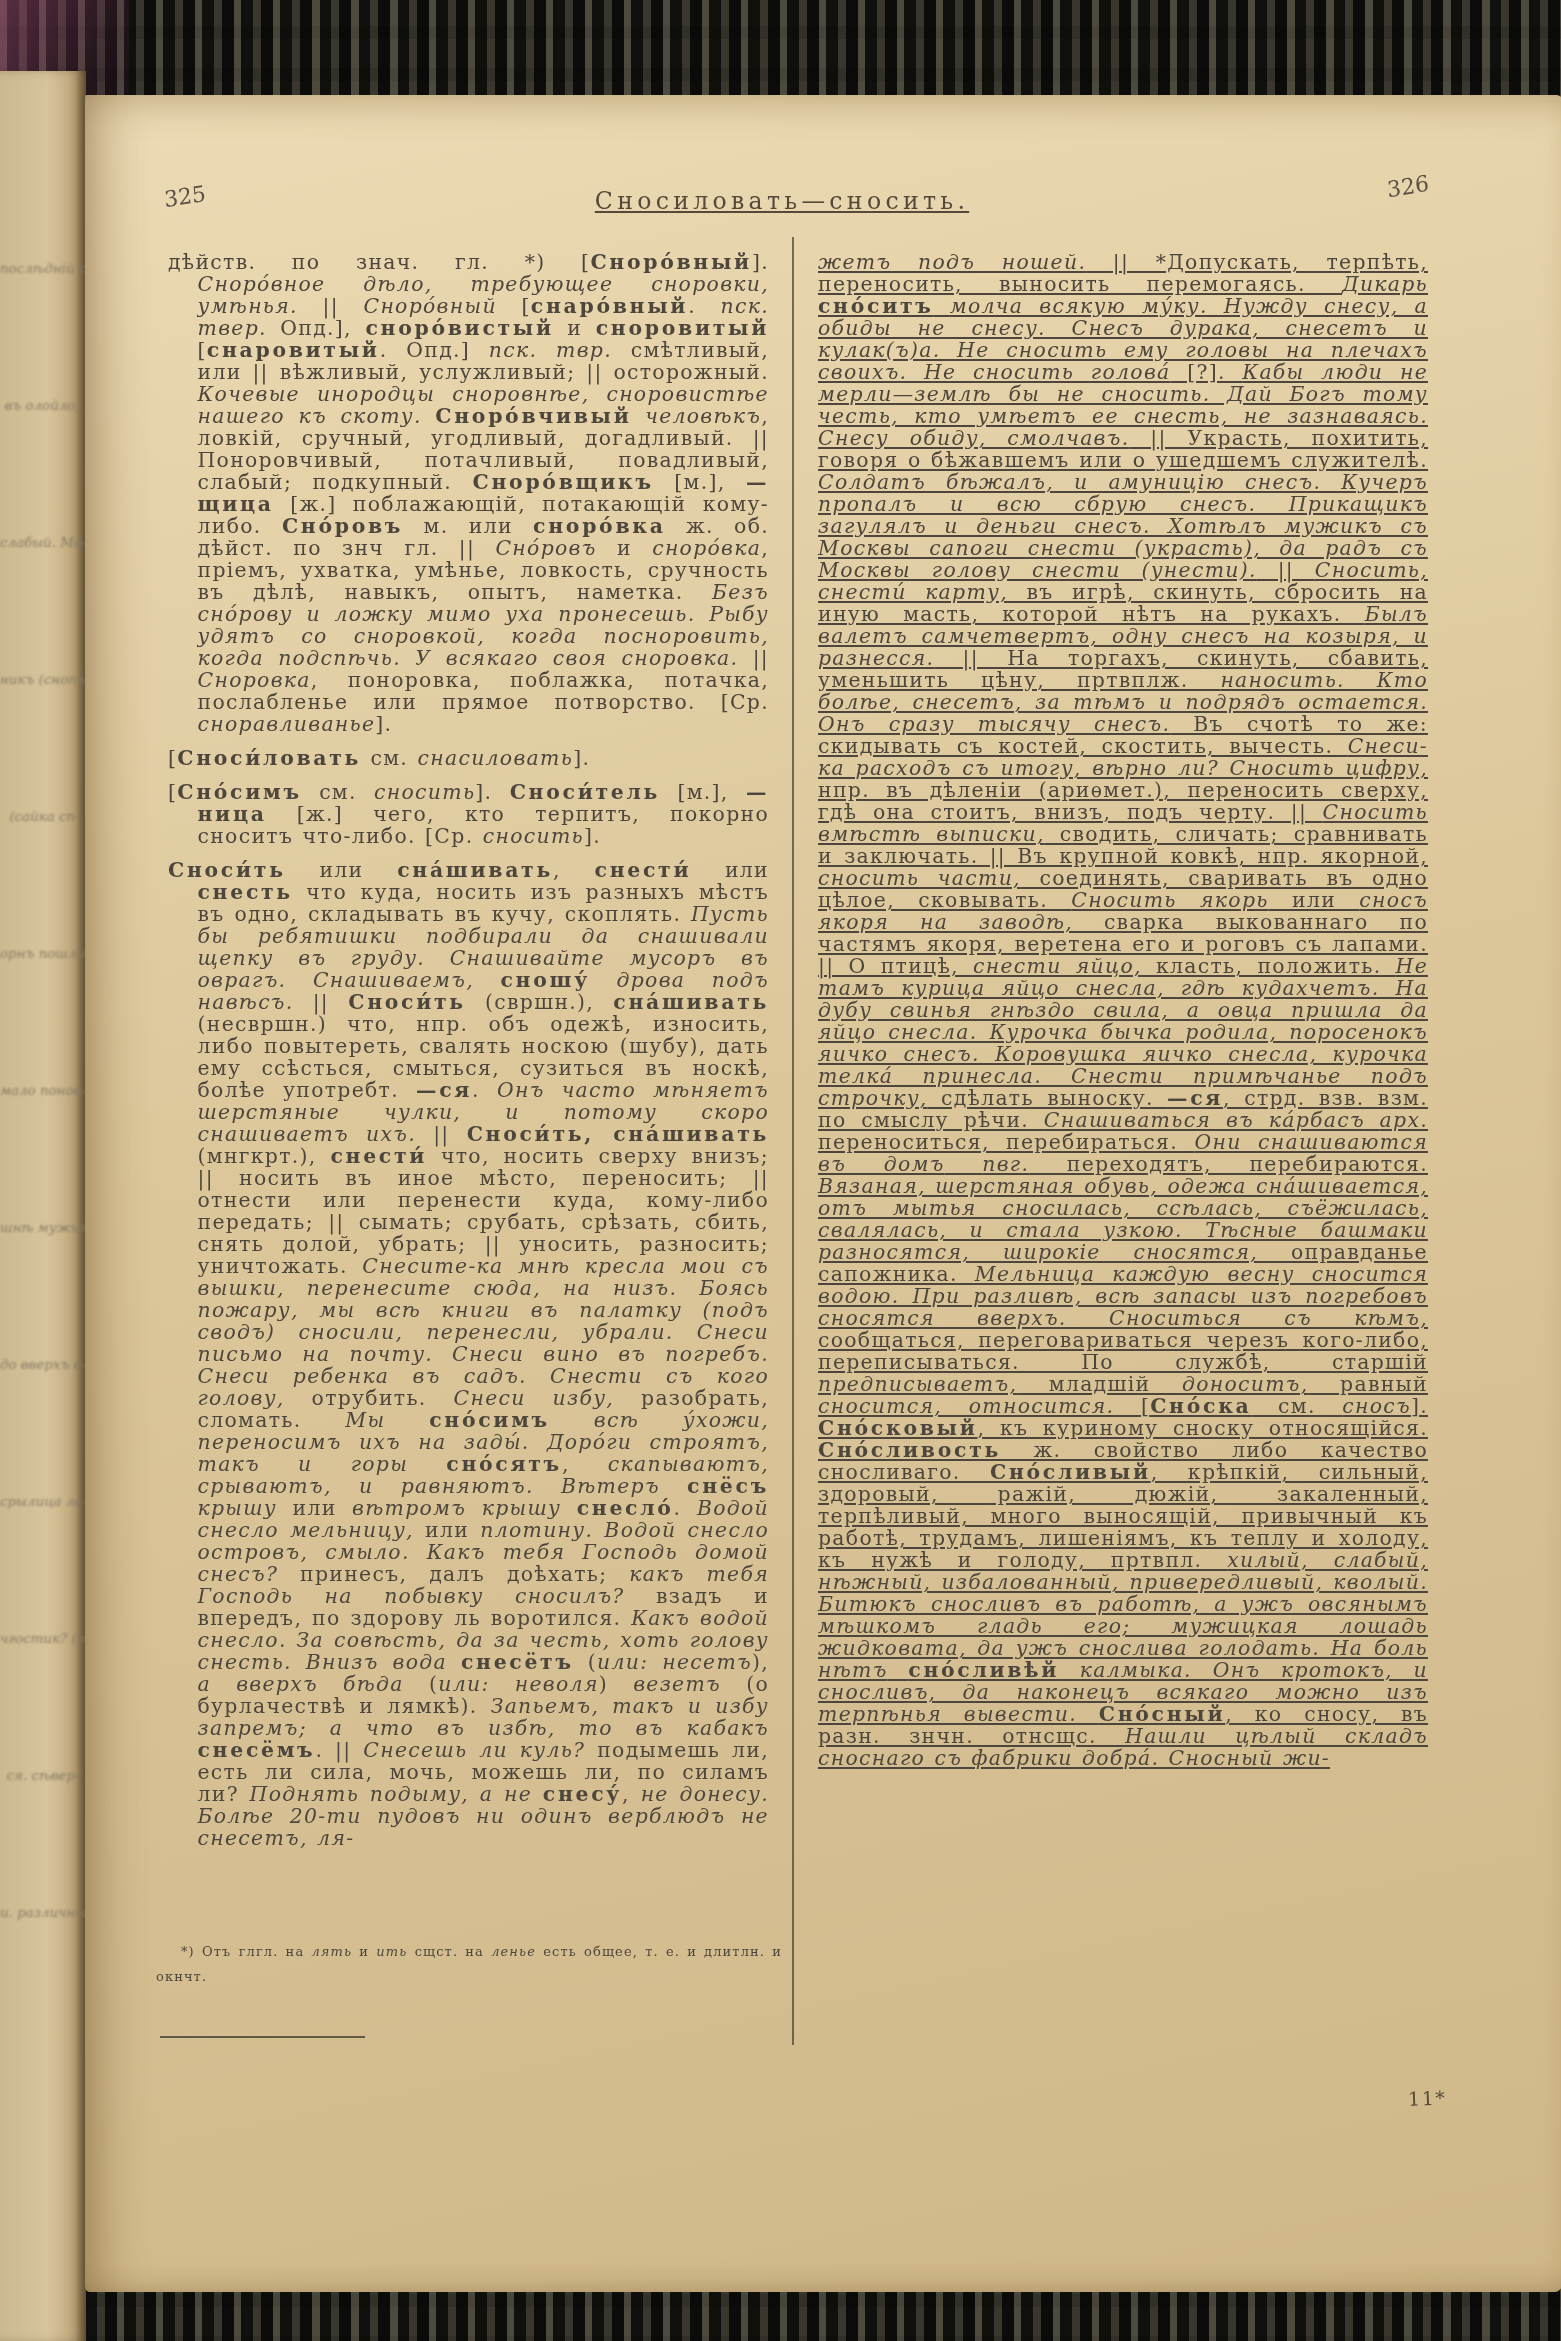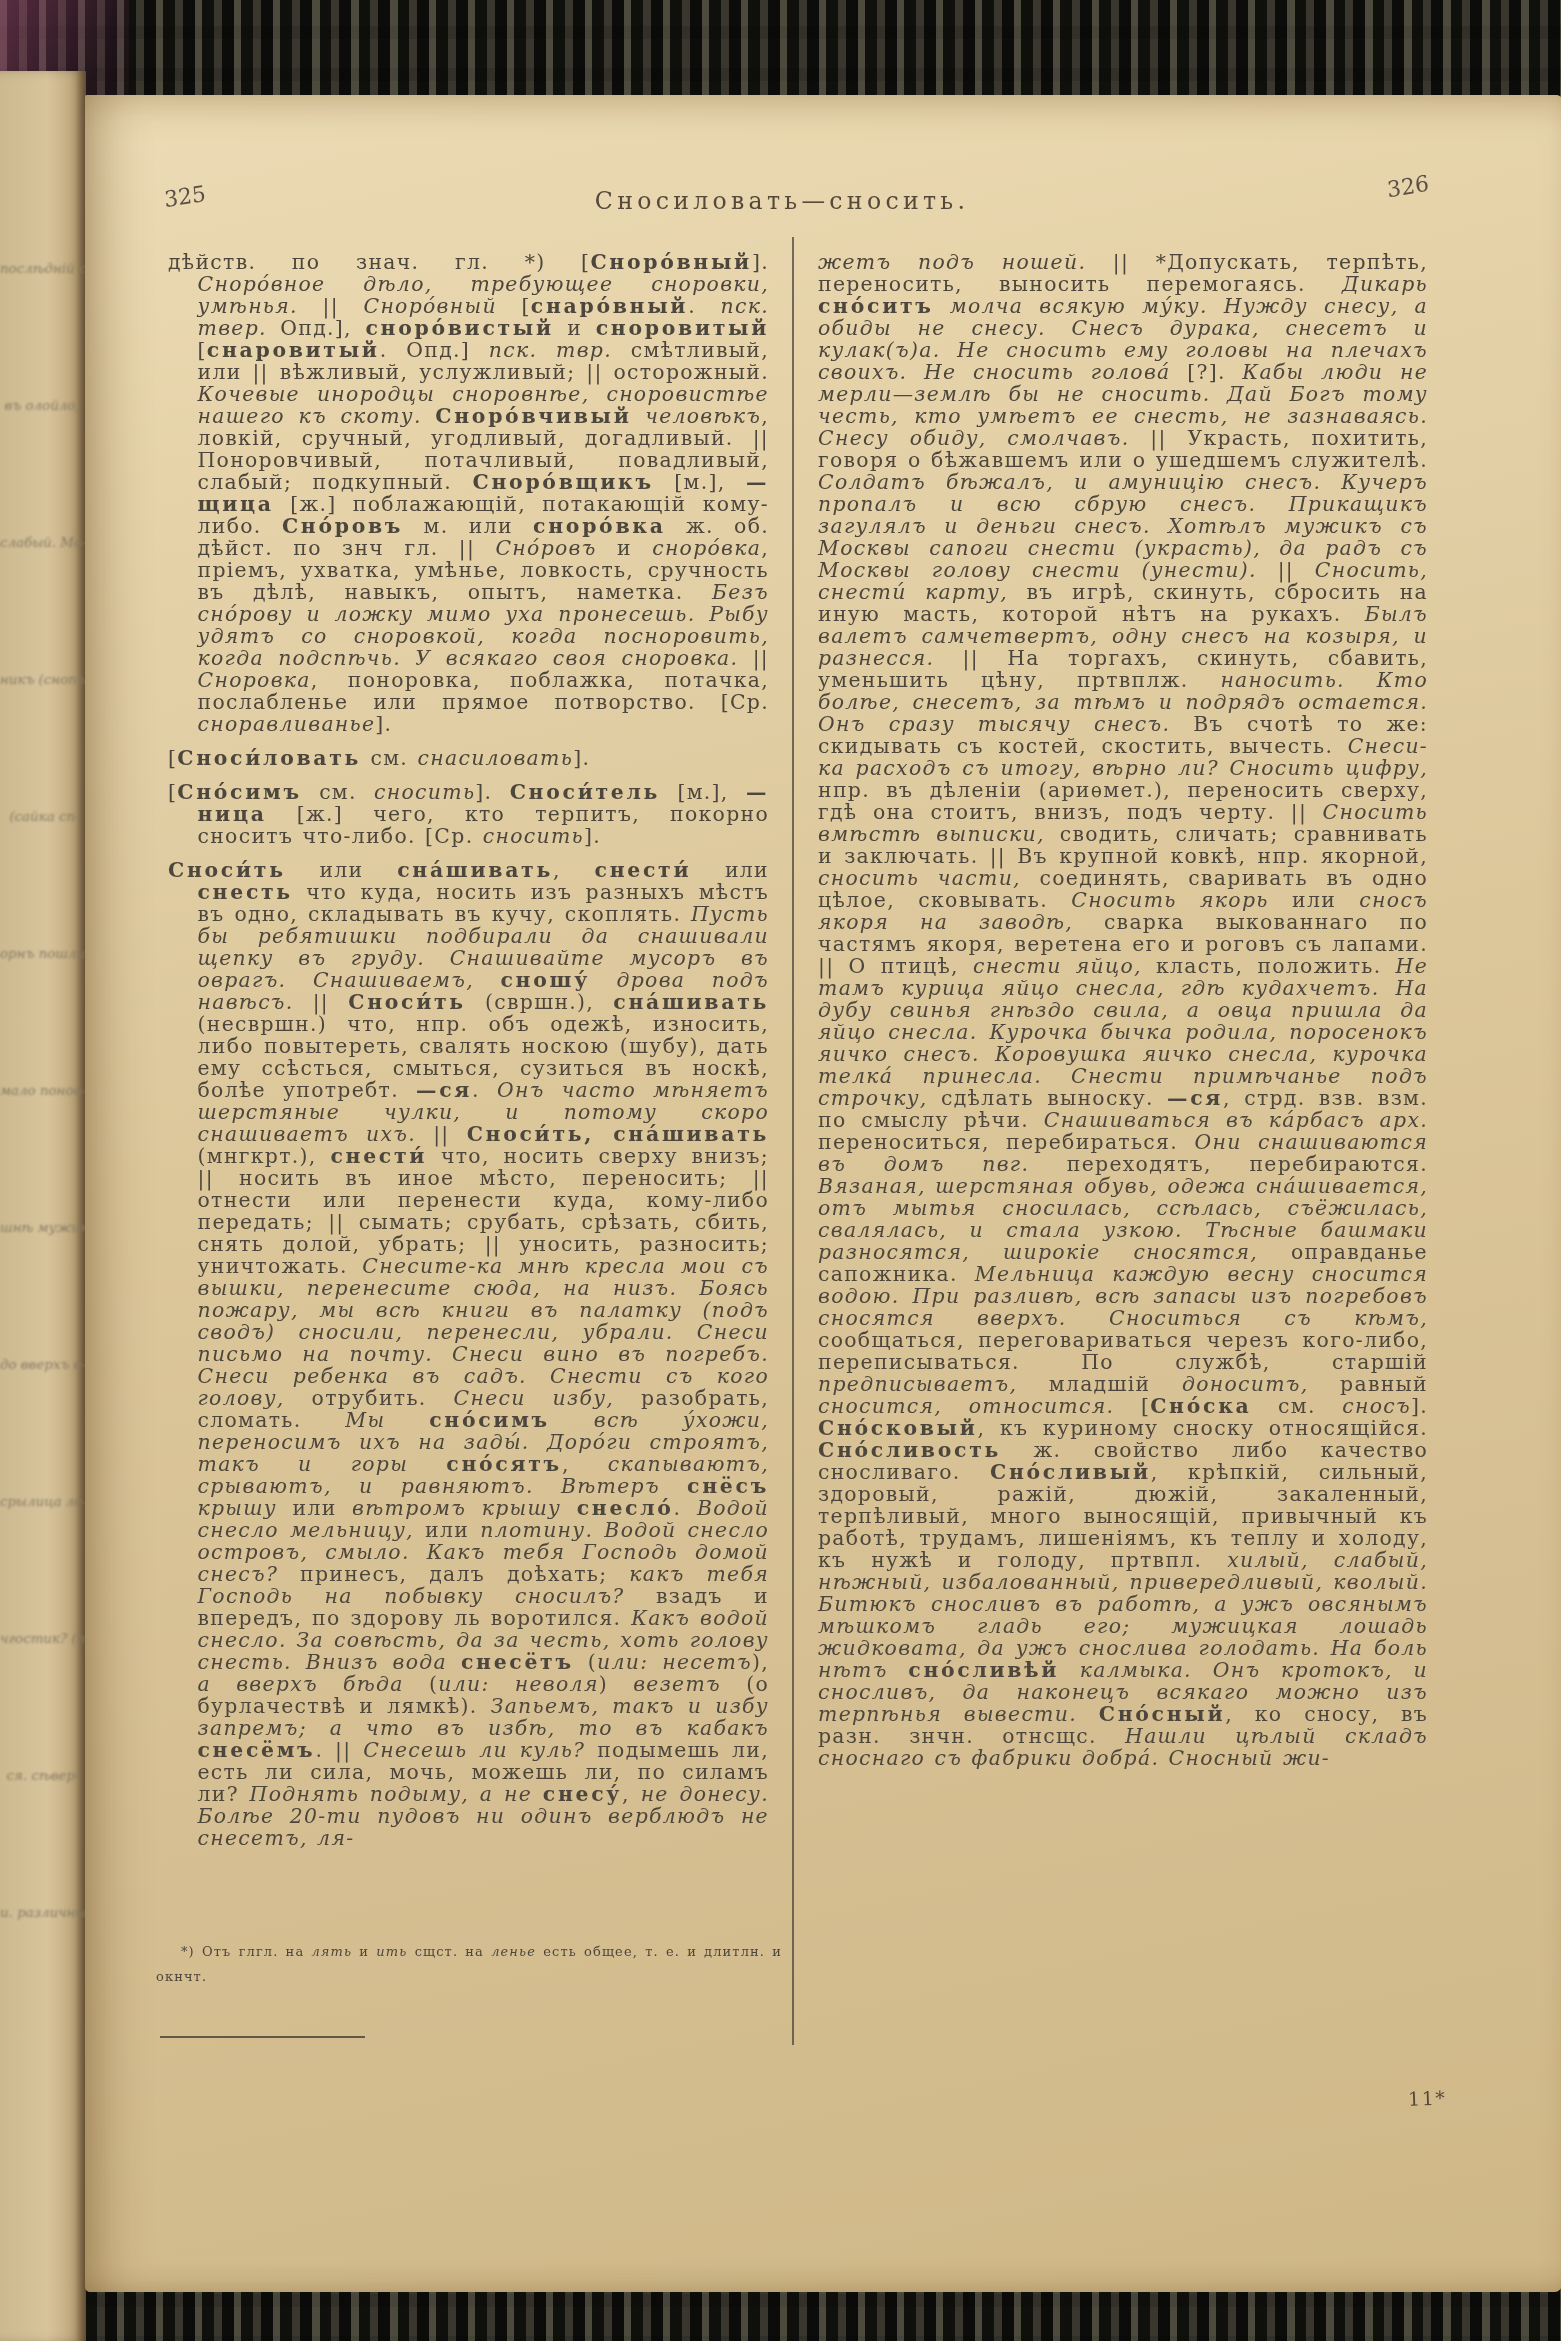--- a/index.html
+++ b/index.html
@@ -25,27 +25,27 @@
   .page{position:absolute;left:85px;top:95px;width:1477px;height:2197px;
     background:linear-gradient(168deg,#ecdbb5 0%,#e6d3aa 16%,#dcc79b 44%,#d5bf92 72%,#cfb787 100%);
     box-shadow:inset 38px 0 48px -21.4px rgba(95,64,22,.38),
                inset 0 25px 38px -19.3px rgba(130,96,42,.30),
                inset 0 -14px 27px -15px rgba(110,80,35,.30);
     border-radius:2.1px 5.4px 7.5px 5.4px;color:#4d463c;}
   .pgnum{position:absolute;font-size:22px;color:#5a5044;}
   .pgnum-left{left:79px;top:89px;transform:rotate(-9deg) skewX(-4deg);}
   .pgnum-right{left:1302px;top:79px;transform:rotate(-10deg) skewX(-4deg);}
   .running-head{position:absolute;left:370px;top:92px;width:654px;text-align:center;
-    font-size:23.6px;letter-spacing:4.3px;color:#55493a;}
+    font-size:23.6px;letter-spacing:4.3px;color:#55493a;text-decoration:underline;}
   .col{position:absolute;top:144px;text-align:justify;
     font-size:20.4px;line-height:22px;letter-spacing:1.3px;word-spacing:1.6px;color:#4d463c;}
   .col p{margin:12px;}
   .col-left{left:71px;width:625px;}
   .col-left p{padding-left:29.5px;text-indent:-29.5px;}
-  .col-right{left:721px;width:634px;}
+  .col-right{left:721px;width:634px;text-decoration:underline;}
   .col-right p{padding-left:0;text-indent:0;}
   .col b{font-weight:700;letter-spacing:2.7px;}
   .col i{font-style:italic;}
   .divider{position:absolute;left:707px;top:142px;width:1.6px;height:1808px;
     background:rgba(77,70,60,.75);}
   .footnote-rule{position:absolute;left:75px;top:1941px;width:205px;height:2.1px;
     background:rgba(70,62,50,.8);}
   .footnote{position:absolute;left:71px;top:1844px;width:626px;
     font-size:13px;line-height:25px;letter-spacing:1.1px;color:#4d463c;text-align:justify;}
   .footnote-body{text-indent:25px;display:block;}

